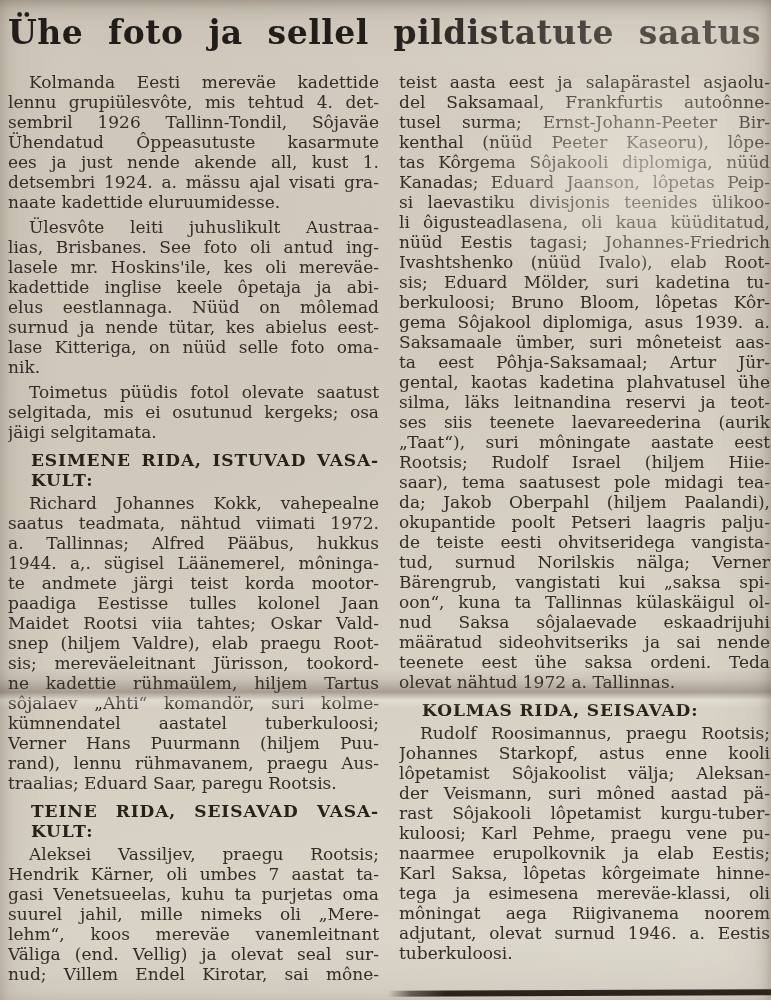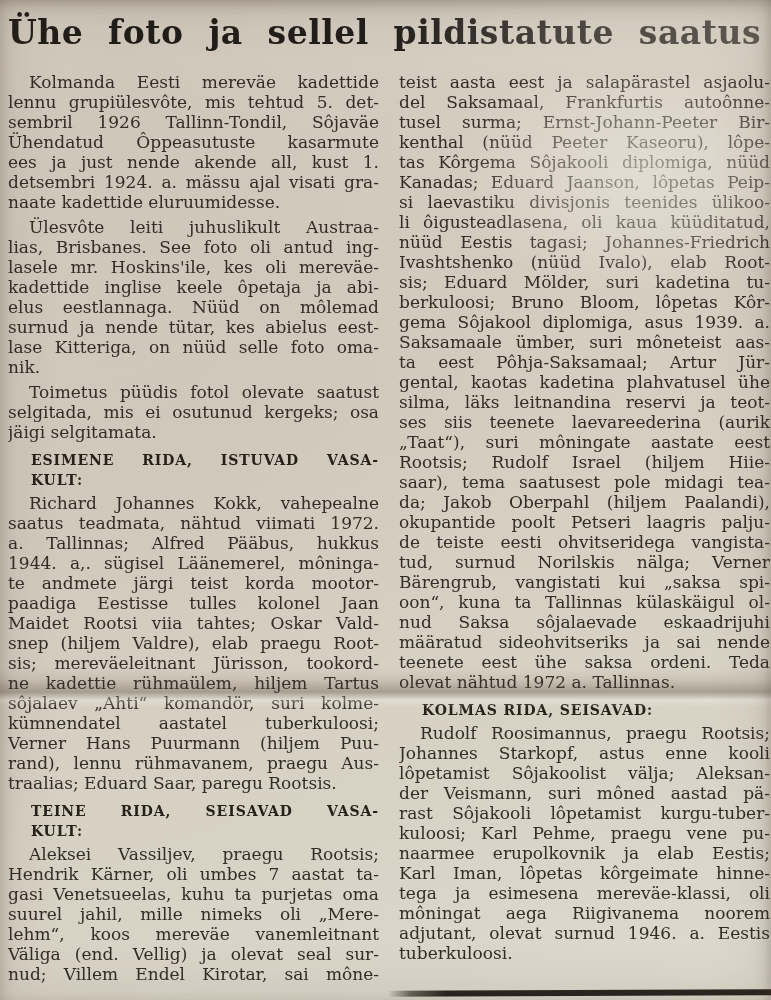--- a/index.html
+++ b/index.html
@@ -39,21 +39,21 @@
     text-align-last:justify;
     overflow:hidden;
   }
   .line.endline{text-align-last:left;}
   .line.indent{text-indent:21px;}
   .para{margin:0 0 5px 0;}
   .heading{margin:8px 0 3px 0;font-weight:bold;color:#262119;}
   .heading .line{
     padding-left:23px;
     letter-spacing:0.9px;
-    font-size:14px;
+    font-size:17px;
   }
   
   .fold{
     position:absolute;left:0;top:668px;width:100%;height:40px;
     background:linear-gradient(180deg,
       rgba(110,88,70,0) 0%,
       rgba(96,76,60,0.10) 28%,
       rgba(74,56,44,0.26) 50%,
       rgba(58,43,33,0.30) 60%,
       rgba(250,246,238,0.30) 80%,
@@ -95,21 +95,21 @@
 </head>
 <body>
 
 <div class="scan">
   <div class="page">
     <h1 class="title">Ühe foto ja sellel pildistatute saatus</h1>
     <div class="columns">
       <div class="col" id="col-0">
           <div class="block para">
             <div class="line indent">Kolmanda Eesti mereväe kadettide</div>
-            <div class="line">lennu grupiülesvôte, mis tehtud 5. det-</div>
+            <div class="line">lennu grupiülesvôte, mis tehtud 4. det-</div>
             <div class="line">sembril 1926 Tallinn-Tondil, Sôjaväe</div>
             <div class="line">Ühendatud Ôppeasutuste kasarmute</div>
             <div class="line">ees ja just nende akende all, kust 1.</div>
             <div class="line">detsembri 1924. a. mässu ajal visati gra-</div>
             <div class="line endline">naate kadettide eluruumidesse.</div>
           </div>
           <div class="block para">
             <div class="line indent">Ülesvôte leiti juhuslikult Austraa-</div>
             <div class="line">lias, Brisbanes. See foto oli antud ing-</div>
             <div class="line">lasele mr. Hoskins'ile, kes oli mereväe-</div>
@@ -197,21 +197,21 @@
             <div class="line endline">KOLMAS RIDA, SEISAVAD:</div>
           </div>
           <div class="block para">
             <div class="line indent">Rudolf Roosimannus, praegu Rootsis;</div>
             <div class="line">Johannes Starkopf, astus enne kooli</div>
             <div class="line">lôpetamist Sôjakoolist välja; Aleksan-</div>
             <div class="line">der Veismann, suri môned aastad pä-</div>
             <div class="line">rast Sôjakooli lôpetamist kurgu-tuber-</div>
             <div class="line">kuloosi; Karl Pehme, praegu vene pu-</div>
             <div class="line">naarmee erupolkovnik ja elab Eestis;</div>
-            <div class="line">Karl Iman, lôpetas kôrgeimate hinne-</div>
+            <div class="line">Karl Saksa, lôpetas kôrgeimate hinne-</div>
             <div class="line">tega ja esimesena mereväe-klassi, oli</div>
             <div class="line">môningat aega Riigivanema noorem</div>
             <div class="line">adjutant, olevat surnud 1946. a. Eestis</div>
             <div class="line endline">tuberkuloosi.</div>
           </div>
         </div>
     </div>
   </div>
   <div class="title-fade"></div>
   <div class="fade-patch"></div>

